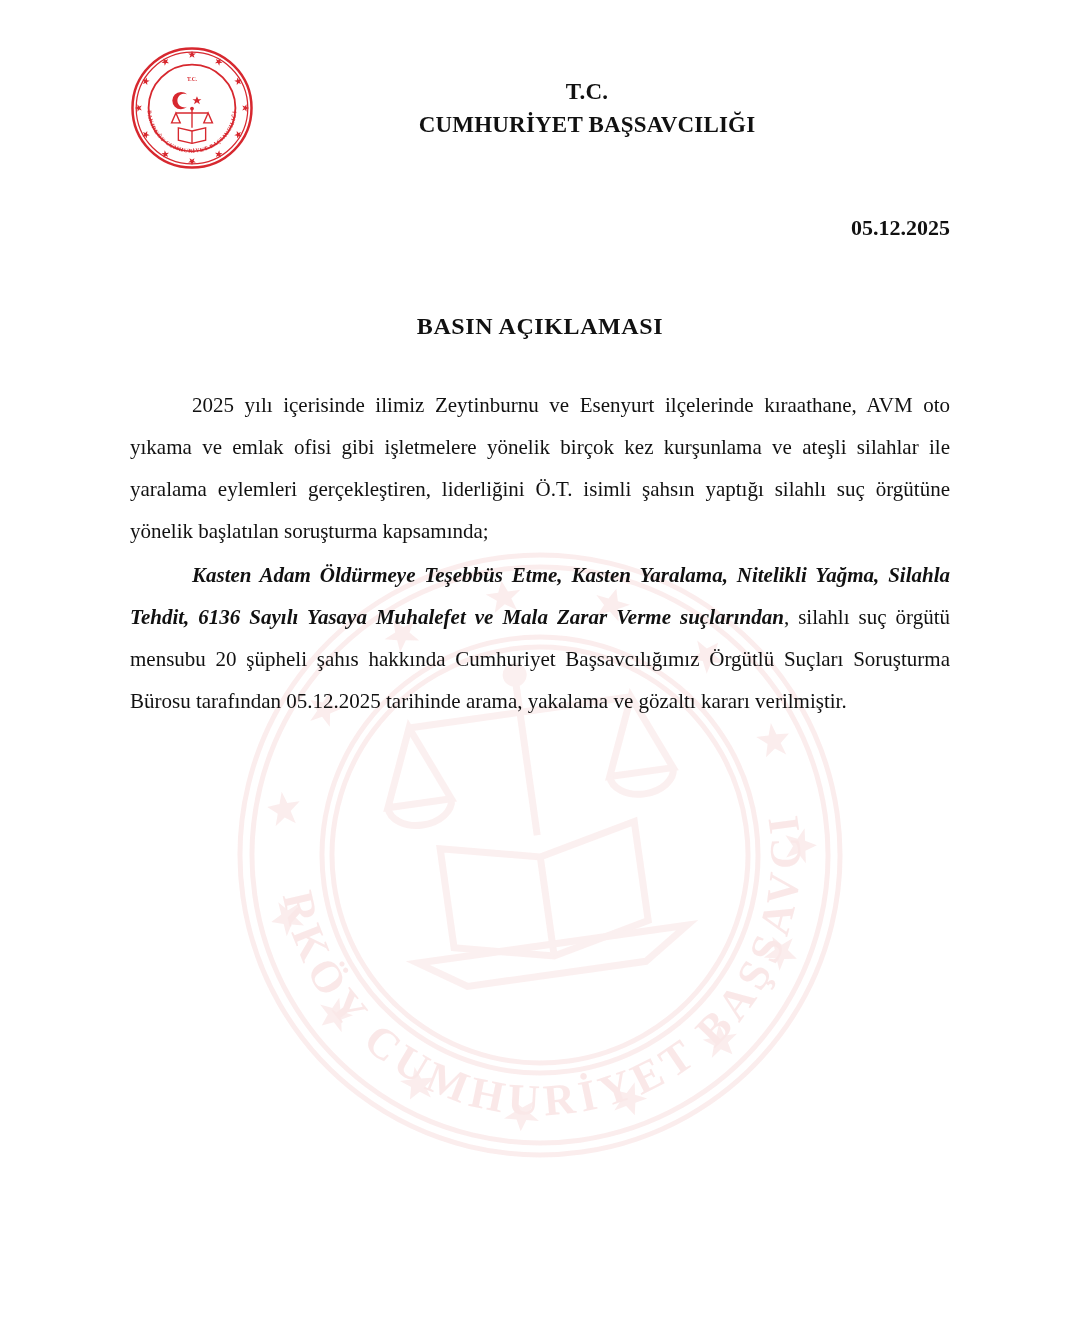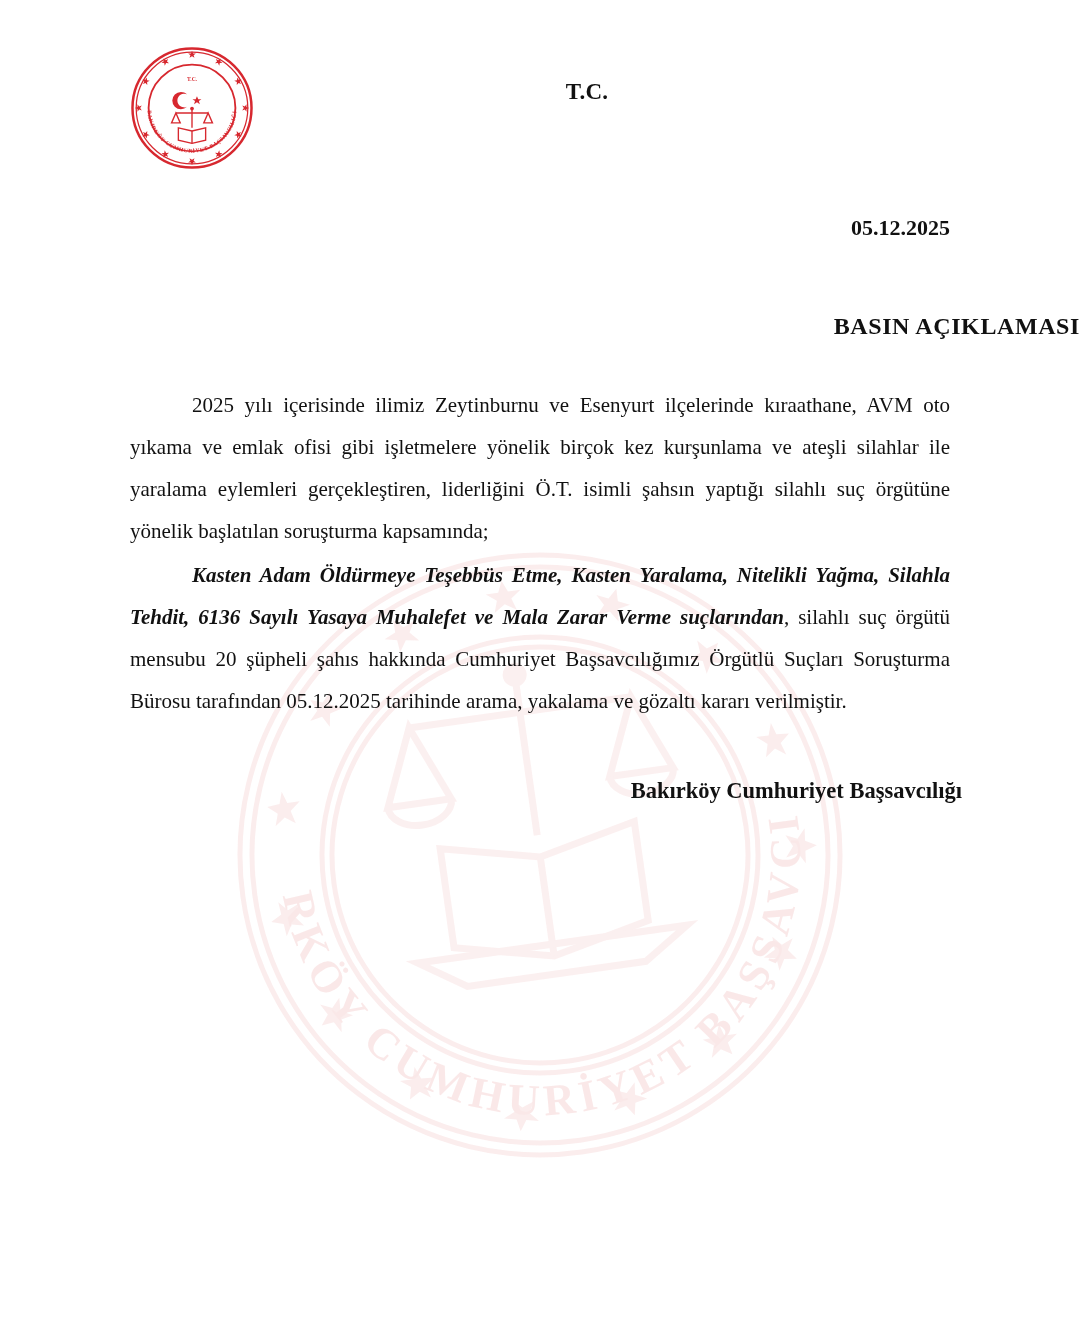--- a/index.html
+++ b/index.html
@@ -72,21 +72,21 @@
     padding-right: 130px;
     margin-top: 45px;
     font-weight: bold;
     font-size: 22px;
     padding-left: 16px;
   }
 
   .doc-title {
     position: relative;
     z-index: 2;
-    text-align: right;
+    text-align: center;
     margin-top: 72px;
     font-weight: bold;
     font-size: 24px;
     letter-spacing: 0.6px;
   }
 
   .body-wrap {
     position: relative;
     z-index: 2;
     margin: 0 130px;
@@ -326,27 +326,27 @@
           <path d="M 126,108 L 119,124 L 133,124 Z"></path>
           <circle cx="100" cy="101" r="3" fill="#d7282f" stroke="none"></circle>
           <path d="M 78,132 L 100,137 L 122,132 L 122,152 L 100,157 L 78,152 Z"></path>
           <line x1="100" y1="137" x2="100" y2="157"></line>
         </g>
       </svg>
     </div>
 
     <div class="header-titles">
       <div>T.C.</div>
+      <div>CUMHURİYET BAŞSAVCILIĞI</div>
     </div>
   </div>
 
   <div class="date-line">05.12.2025</div>
 
   <div class="doc-title">BASIN AÇIKLAMASI</div>
 
   <div class="body-wrap">
     <p class="para">2025 yılı içerisinde ilimiz Zeytinburnu ve Esenyurt ilçelerinde kıraathane, AVM oto yıkama ve emlak ofisi gibi işletmelere yönelik birçok kez kurşunlama ve ateşli silahlar ile yaralama eylemleri gerçekleştiren, liderliğini Ö.T. isimli şahsın yaptığı silahlı suç örgütüne yönelik başlatılan soruşturma kapsamında;</p>
     <p class="para"><span class="bold-italic">Kasten Adam Öldürmeye Teşebbüs Etme, Kasten Yaralama, Nitelikli Yağma, Silahla Tehdit, 6136 Sayılı Yasaya Muhalefet ve Mala Zarar Verme suçlarından</span><span>, silahlı suç örgütü mensubu 20 şüpheli şahıs hakkında Cumhuriyet Başsavcılığımız Örgütlü Suçları Soruşturma Bürosu tarafından 05.12.2025 tarihinde arama, yakalama ve gözaltı kararı verilmiştir.</span></p>
   </div>
 
-  <div class="signature">Bakırköy Cumhuriyet Başsavcılığı</div>
 
 </div>
 
 </body></html>

